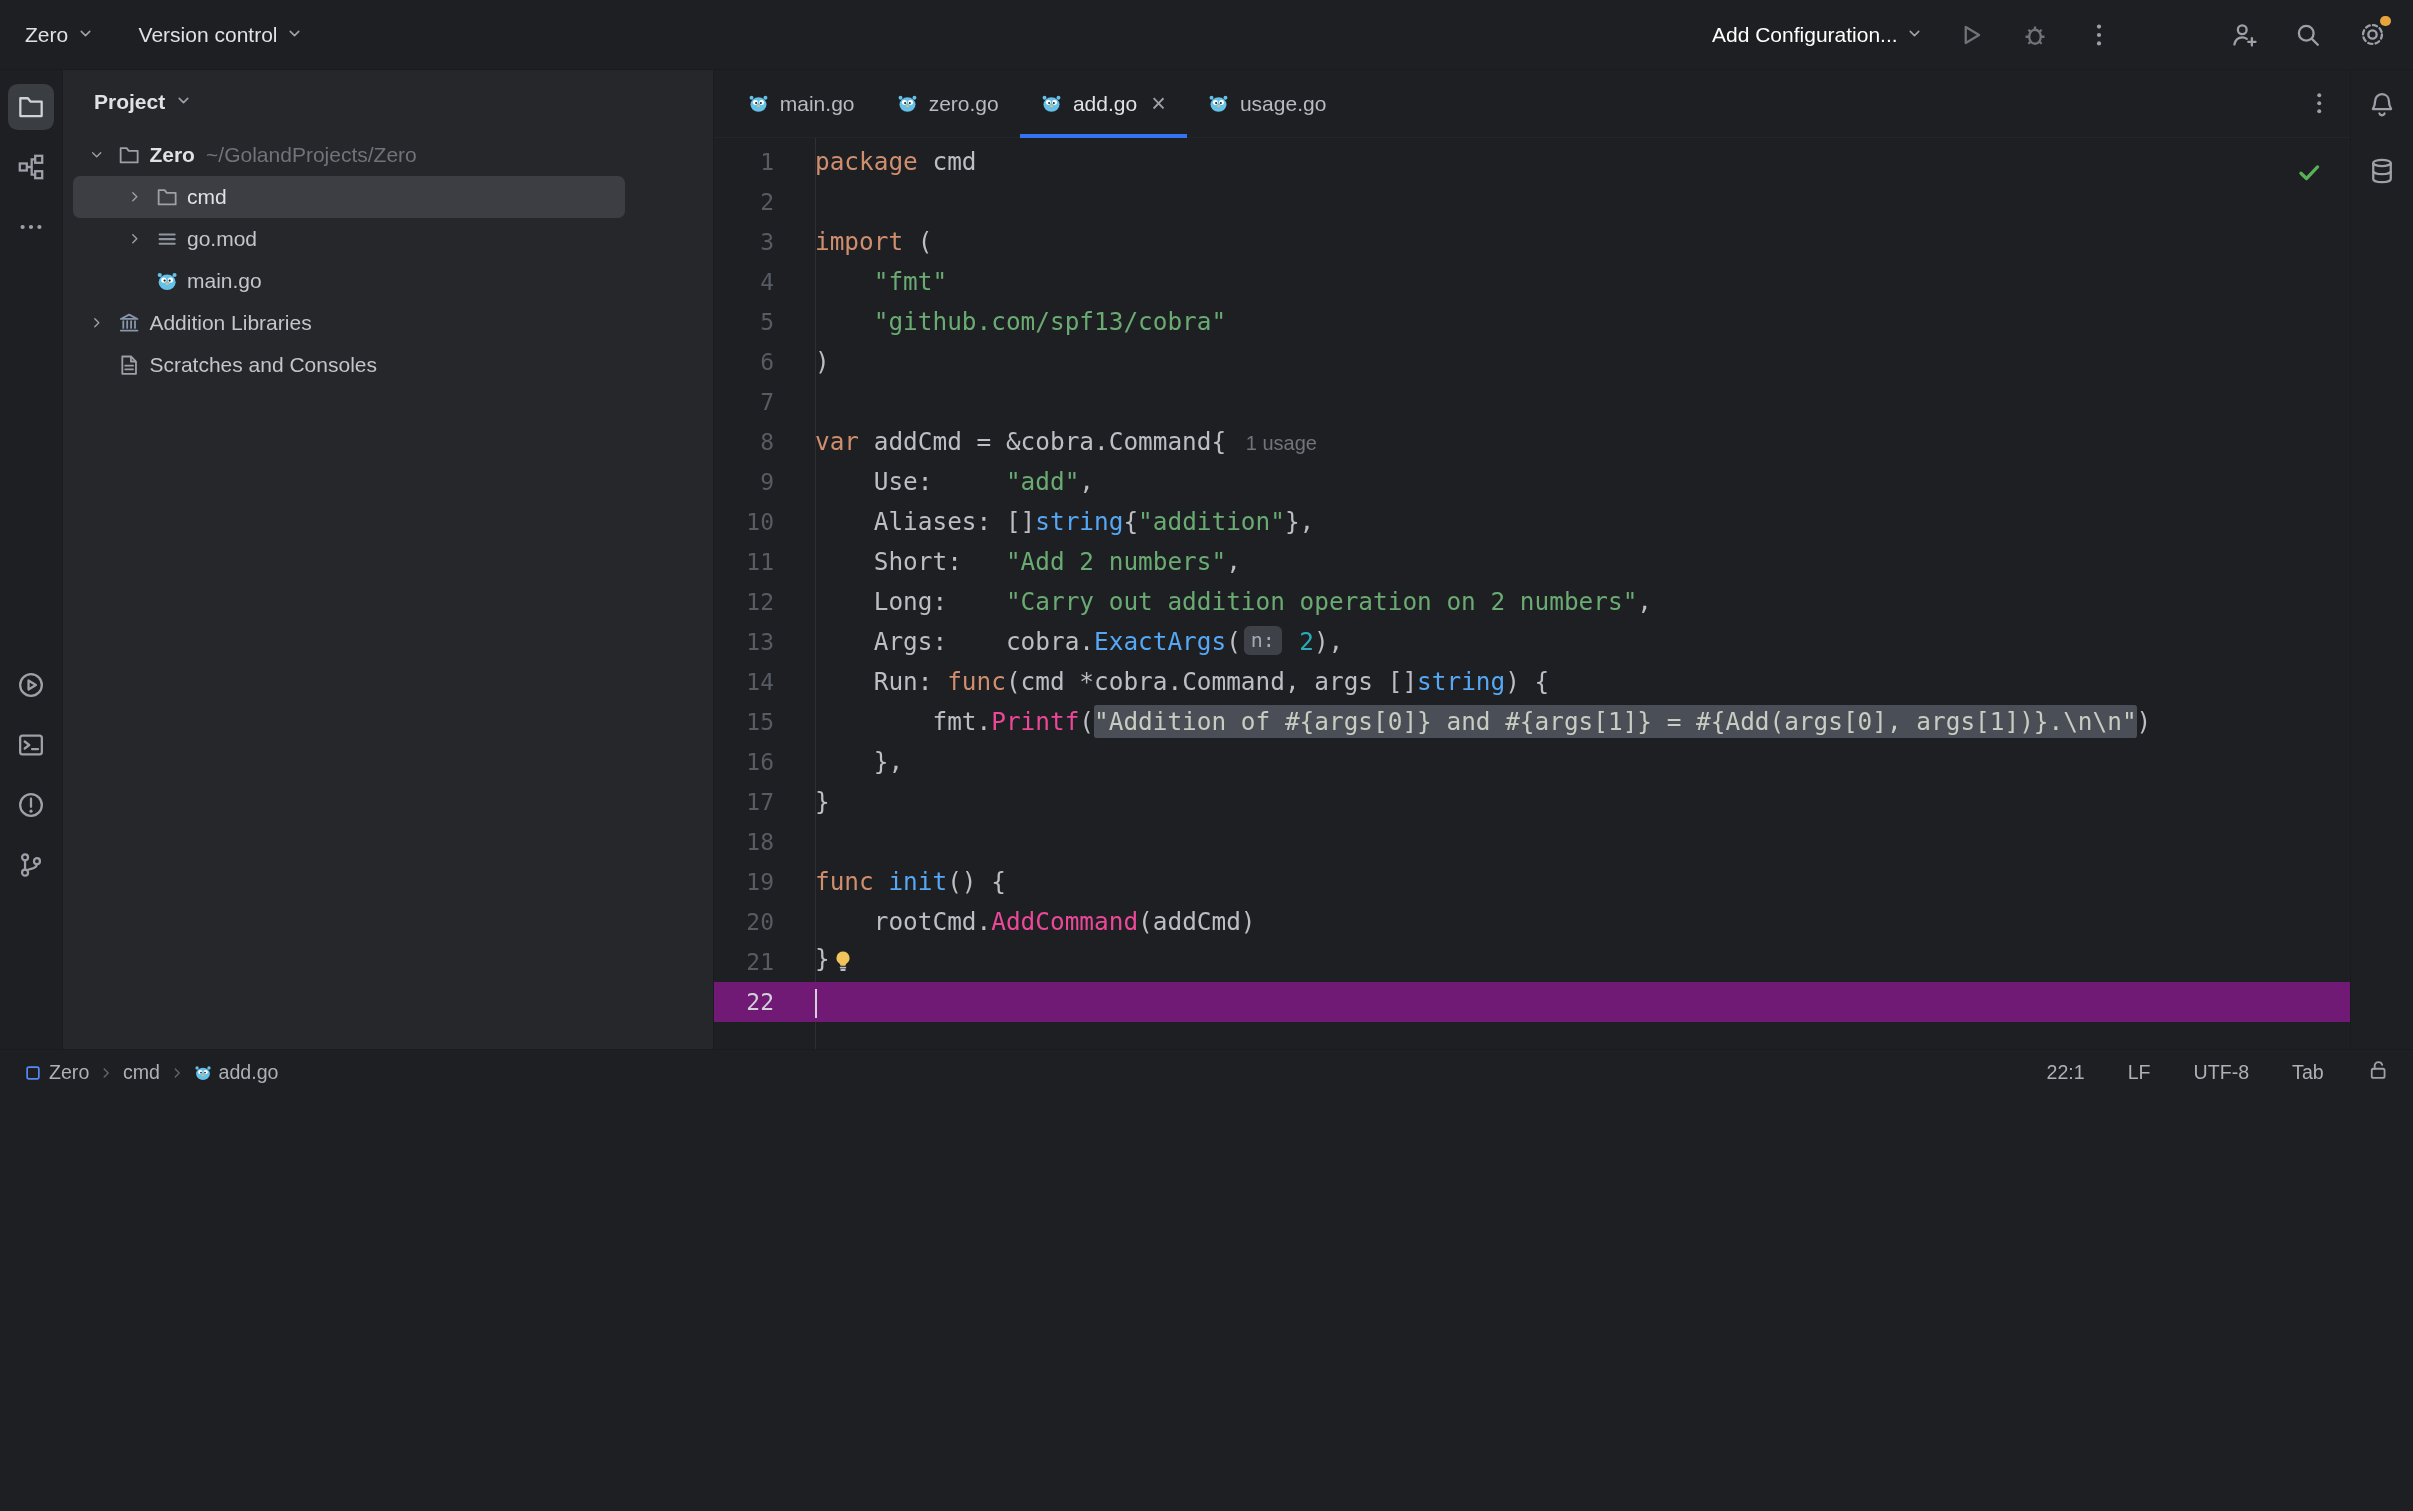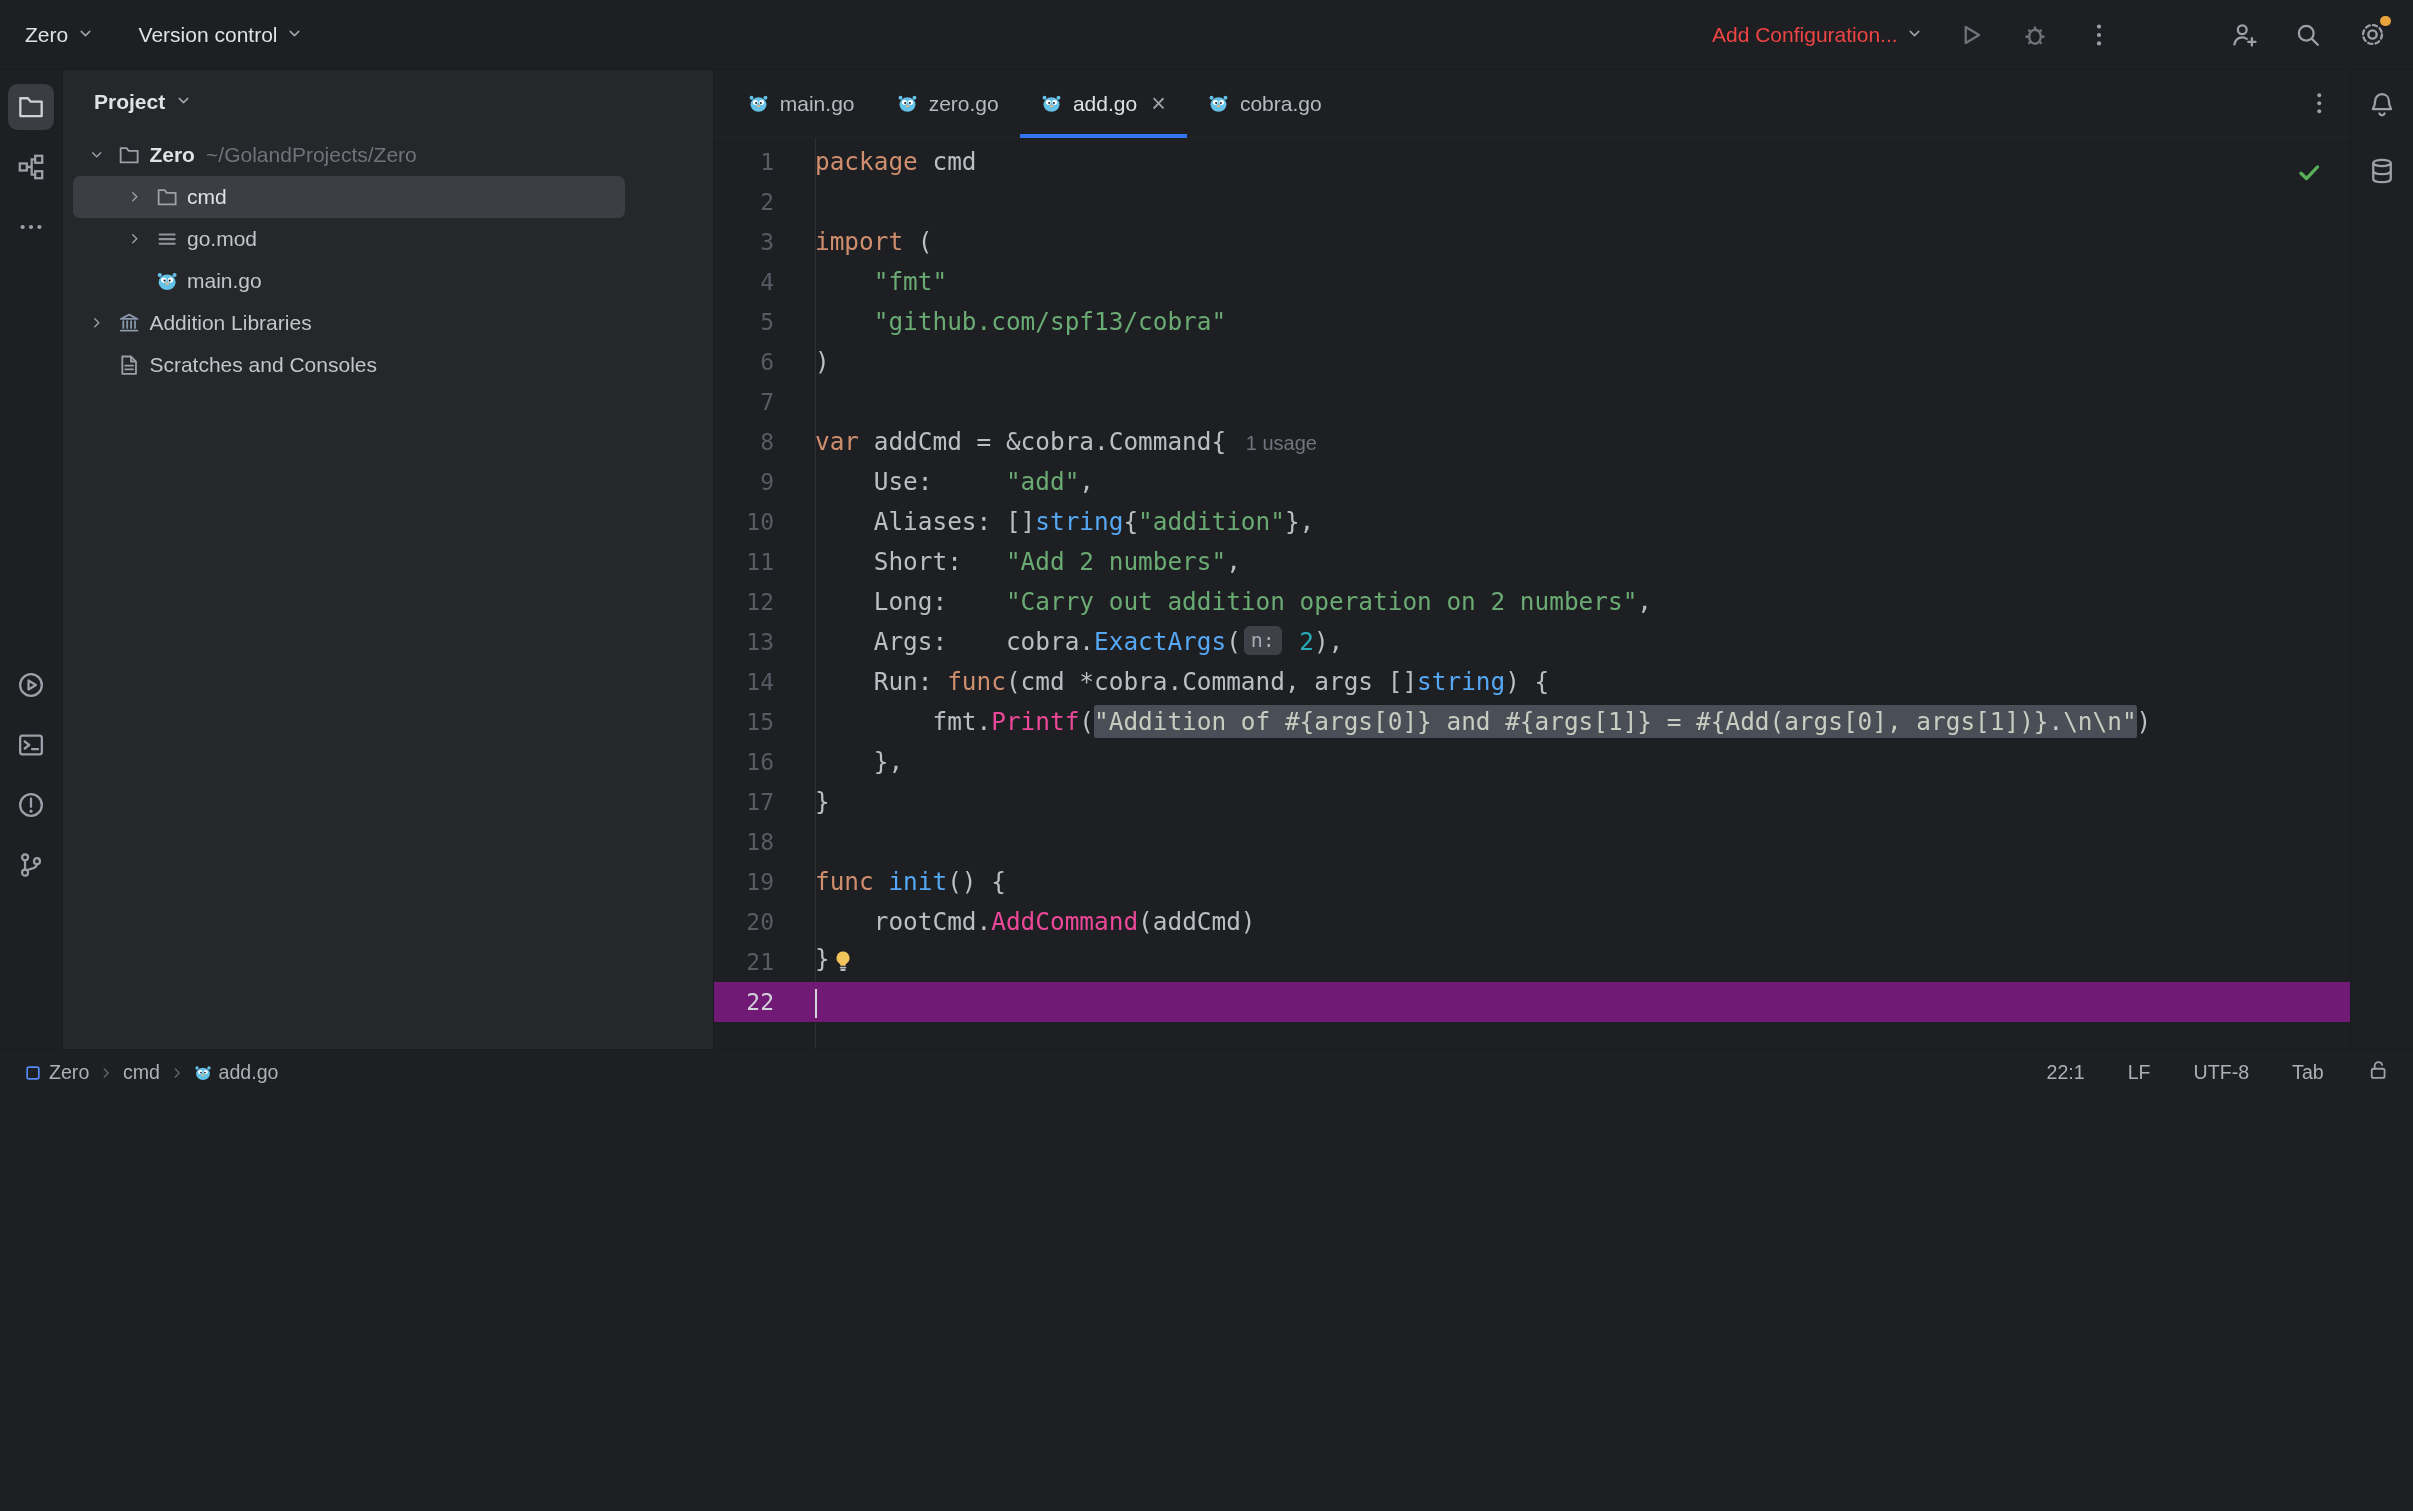--- a/index.html
+++ b/index.html
@@ -5,21 +5,21 @@
   *{margin:0;padding:0;box-sizing:border-box}
   html,body{width:2413px;height:1511px;background:#1e1f22;font-family:"Liberation Sans",sans-serif;color:#bcbec4;overflow:hidden}
   .app{display:flex;flex-direction:column;width:2413px;height:1095px}
 
   
   .topbar{height:70px;flex:none;display:flex;align-items:center;padding:0 25px;background:#1e1f22;border-bottom:1.4px solid #1a1b1e}
   .tb-left{display:flex;align-items:center;gap:45px}
   .tb-group{display:flex;align-items:center;gap:8.4px}
   .tb-label{font-size:21px;color:#dfe1e5;white-space:nowrap}
   .tb-right{margin-left:auto;display:flex;align-items:center;gap:32px}
-  .runconfig{display:flex;align-items:center;gap:8.4px;font-size:21px;color:#ef4444;white-space:nowrap}
+  .runconfig{display:flex;align-items:center;gap:8.4px;font-size:21px;color:#ffffff;white-space:nowrap}
   .icon-btn{width:32px;height:32px;display:flex;align-items:center;justify-content:center}
   .tb-gap{width:49px}
   .gear-wrap{position:relative}
   .gear-dot{position:absolute;top:-2.8px;right:-2.8px;width:10.5px;height:10.5px;border-radius:50%;background:#e8a33d}
 
   
   .main{flex:1;display:flex;min-height:0}
   .leftstrip{width:63px;flex:none;background:#1e1f22;border-right:1.4px solid #1a1b1e;display:flex;flex-direction:column;align-items:center;padding:14px 0 147px}
   .strip-btn{width:46px;height:46px;border-radius:9.8px;display:flex;align-items:center;justify-content:center;margin-bottom:14px}
   .strip-btn.active{background:#3a3d42}
@@ -346,21 +346,21 @@
                   <ellipse cx="8" cy="8.8" rx="6.1" ry="5.5" fill="#64c1e8"></ellipse>
                   <circle cx="2.7" cy="3.6" r="1.5" fill="#64c1e8"></circle>
                   <circle cx="13.3" cy="3.6" r="1.5" fill="#64c1e8"></circle>
                   <circle cx="5.6" cy="7.2" r="1.9" fill="#fff"></circle>
                   <circle cx="10.4" cy="7.2" r="1.9" fill="#fff"></circle>
                   <circle cx="6.2" cy="7.6" r=".8" fill="#1e222a"></circle>
                   <circle cx="9.8" cy="7.6" r=".8" fill="#1e222a"></circle>
                   <ellipse cx="8" cy="9.9" rx="1.3" ry=".9" fill="#d9b98a"></ellipse>
                 </svg>
               </span>
-              <span class="tab-label">cobra.go</span>
+              <span class="tab-label">usage.go</span>
             </div>
           </div>
         <span class="tab-more">
             <svg width="26.5" height="26.5" viewBox="0 0 16 16" fill="#9da0a8">
               <circle cx="8" cy="3.2" r="1.2"></circle>
               <circle cx="8" cy="8" r="1.2"></circle>
               <circle cx="8" cy="12.8" r="1.2"></circle>
             </svg>
           </span>
       </div>

